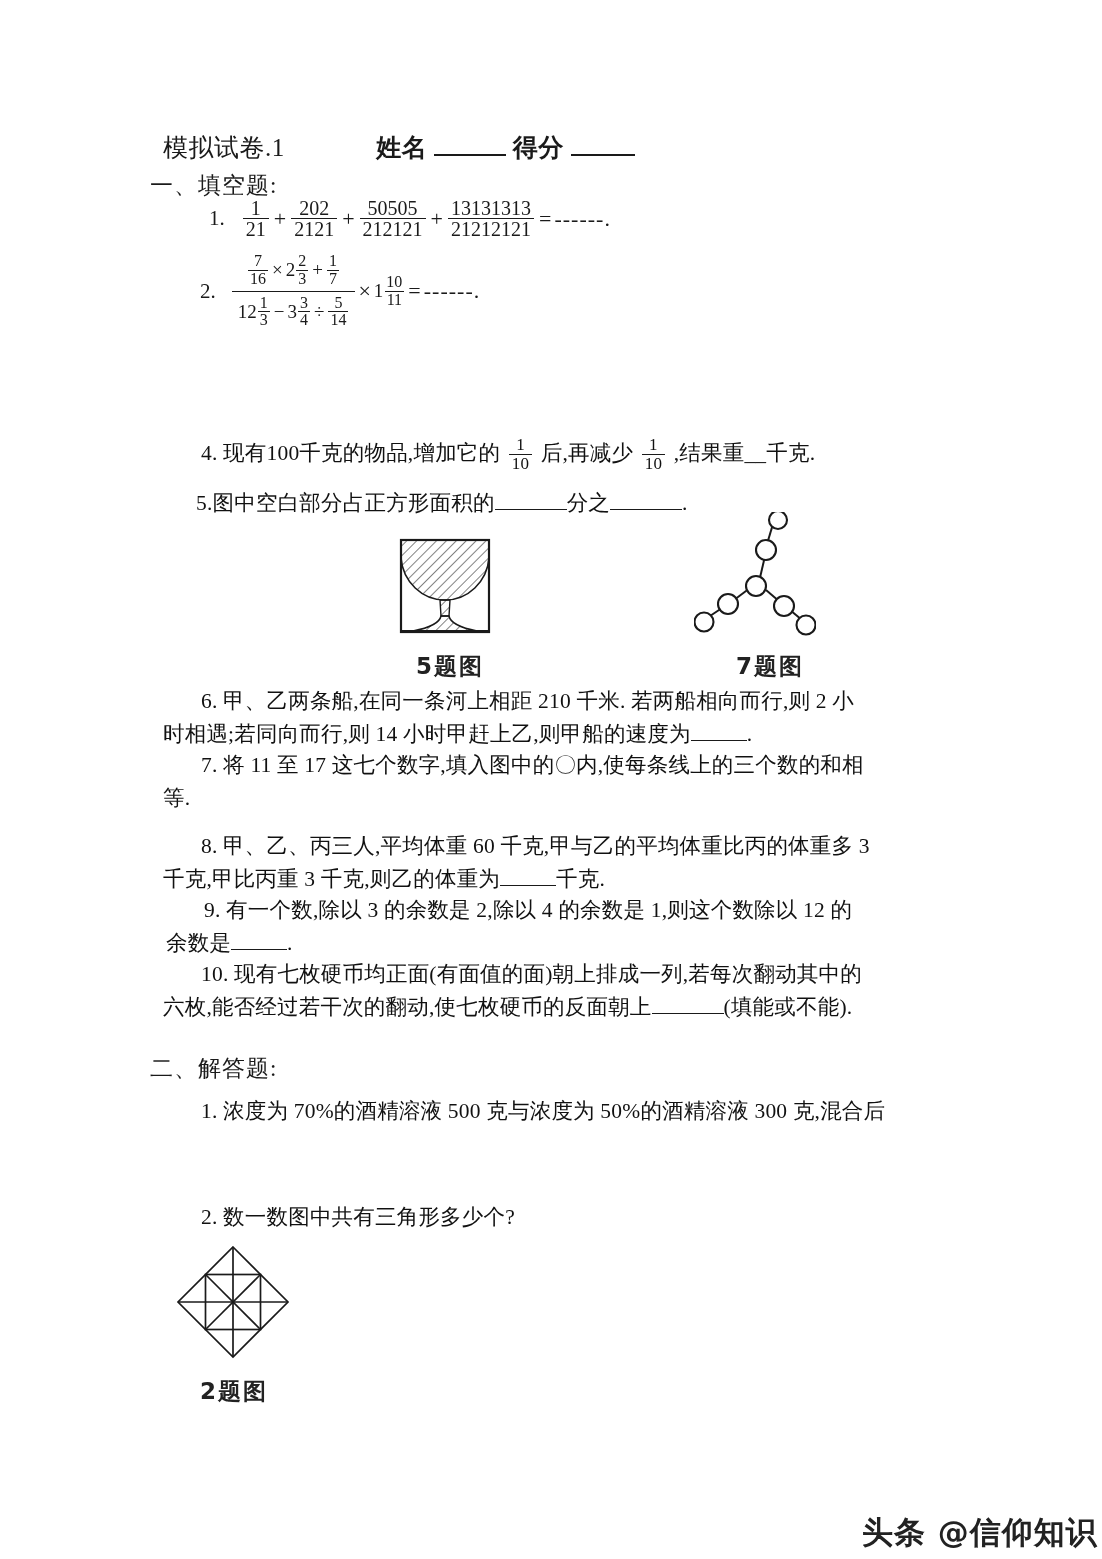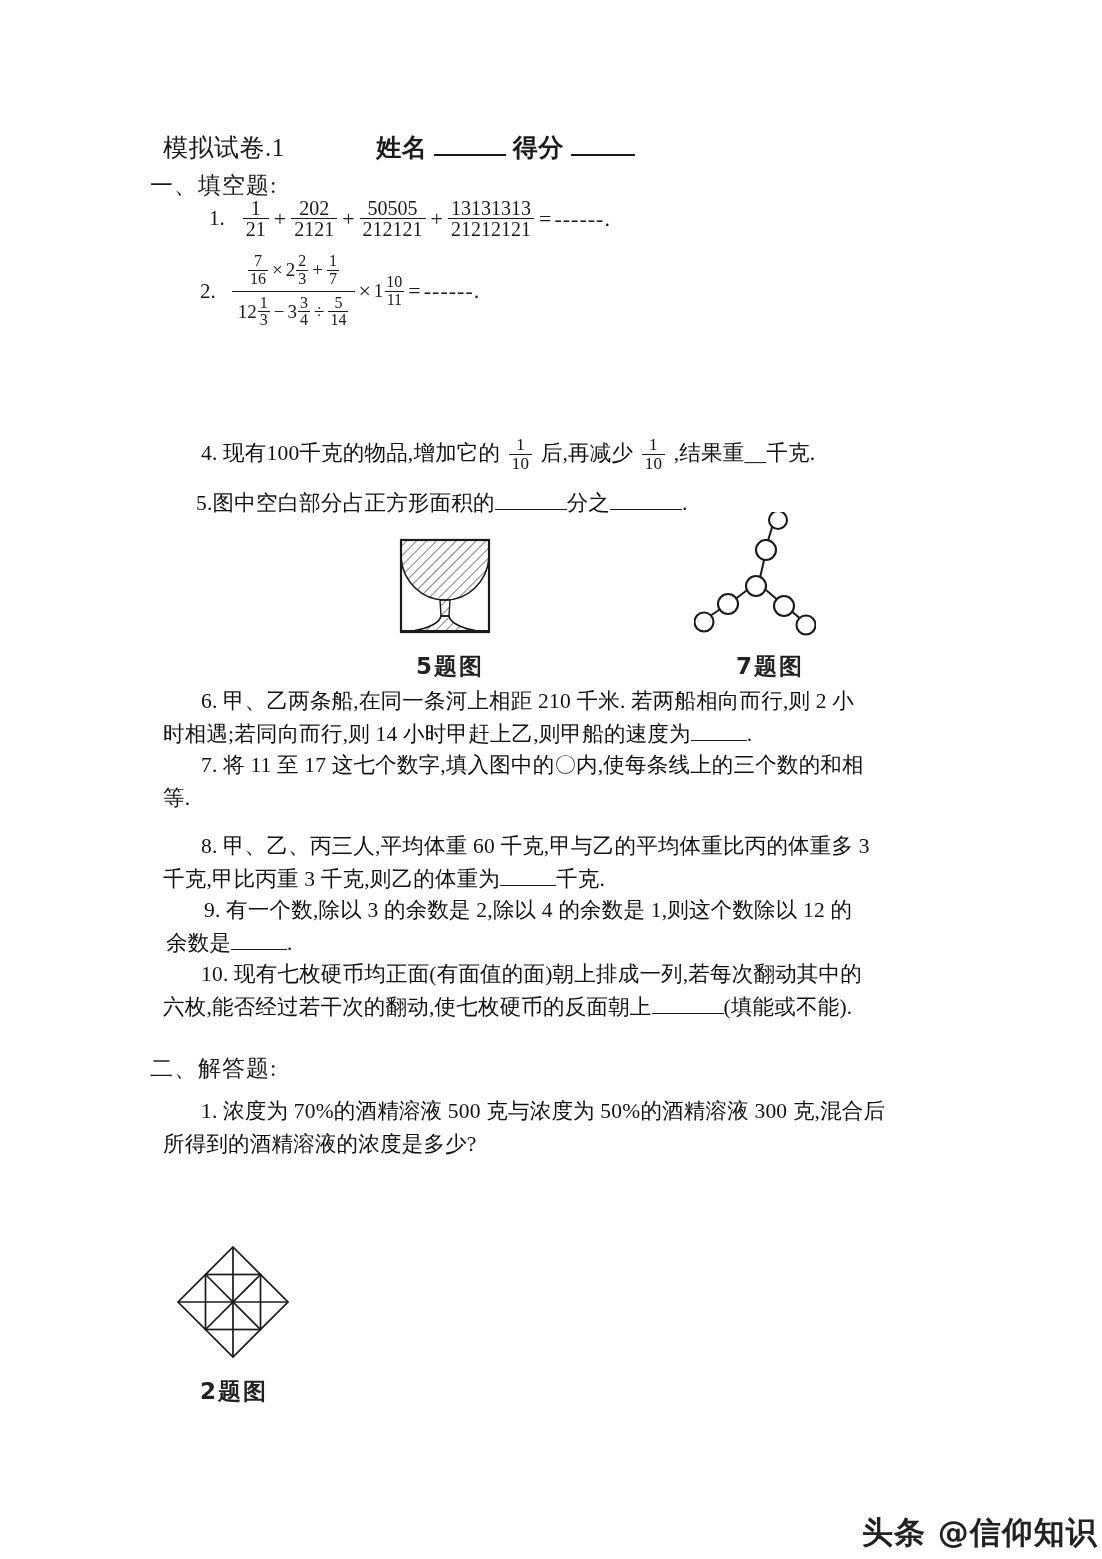--- a/index.html
+++ b/index.html
@@ -390,23 +390,26 @@
     <span style="margin-left:38px;">10.</span>
     <span>现有七枚硬币均正面(有面值的面)朝上排成一列,若每次翻动其中的</span><br>
     <span>六枚,能否经过若干次的翻动,使七枚硬币的反面朝上</span><span class="blank b-lg"></span><span>(填能或不能).</span>
   </div>
 
   <div class="sec-title" id="sec2">二、解答题:</div>
 
   <div class="q" id="s2q1" style="left:163px; top:1095px; width:810px;">
     <span style="margin-left:38px;">1.</span>
     <span>浓度为 70%的酒精溶液 500 克与浓度为 50%的酒精溶液 300 克,混合后</span><br>
-    <span>所得到的酒精溶液的浓度是多少?</span>
-  </div>
-
+  </div>
+
+  <div class="q" id="s2q2" style="left:201px; top:1201px; width:810px; white-space:nowrap;">
+    <span>2.</span>
+    <span>数一数图中共有三角形多少个?</span>
+  </div>
 
   <div class="fig" style="left:174px; top:1243px;">
     <svg width="118" height="118" viewBox="0 0 118 118">
       <g stroke="#1a1a1a" stroke-width="1.7" fill="none">
 
         <polygon points="59,4 114,59 59,114 4,59"></polygon>
 
         <rect x="31.5" y="31.5" width="55" height="55"></rect>
 
         <line x1="59" y1="4" x2="59" y2="114"></line>

